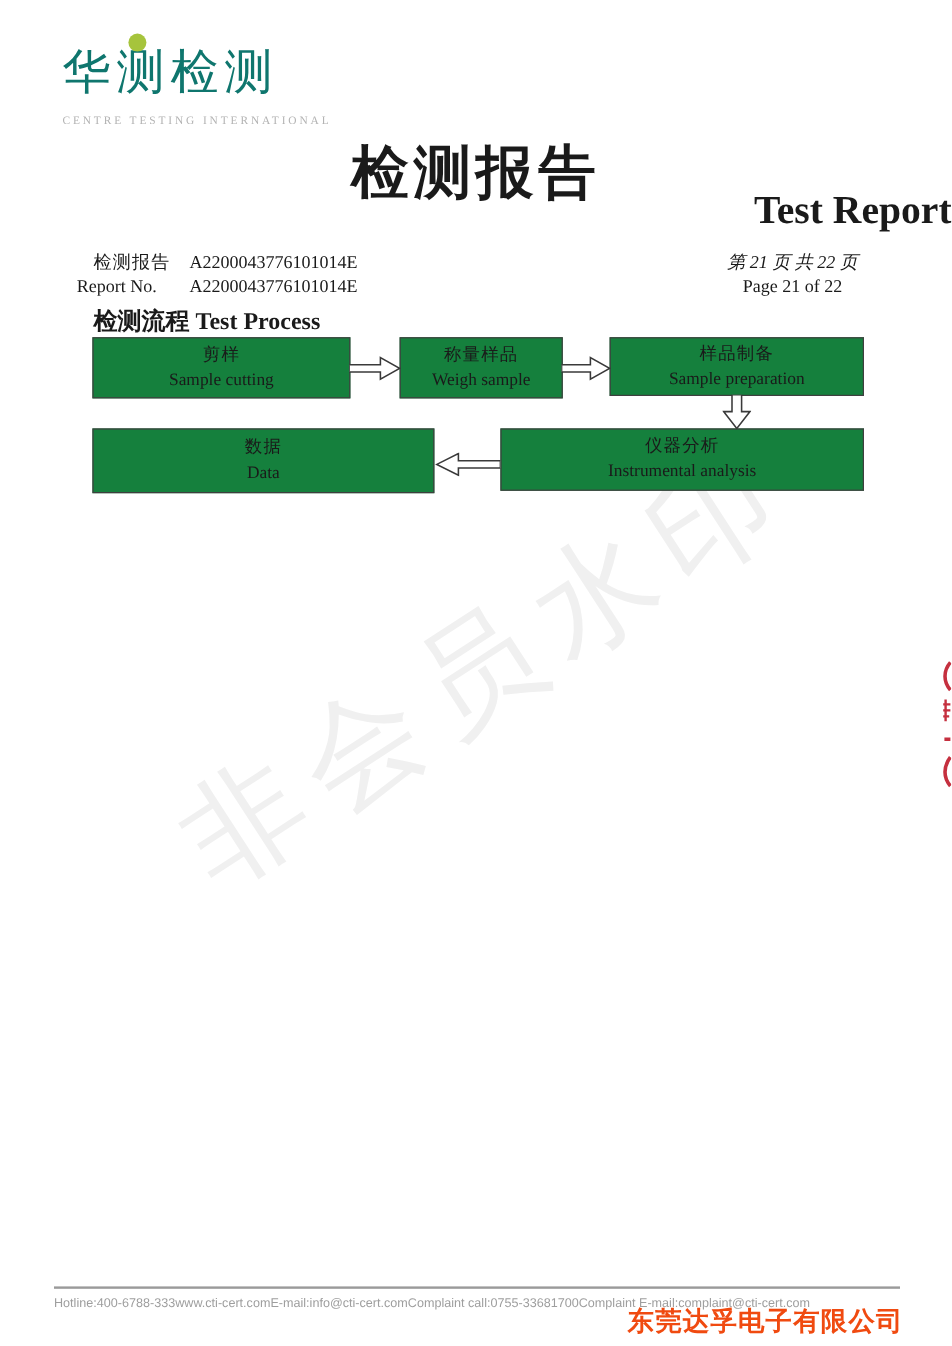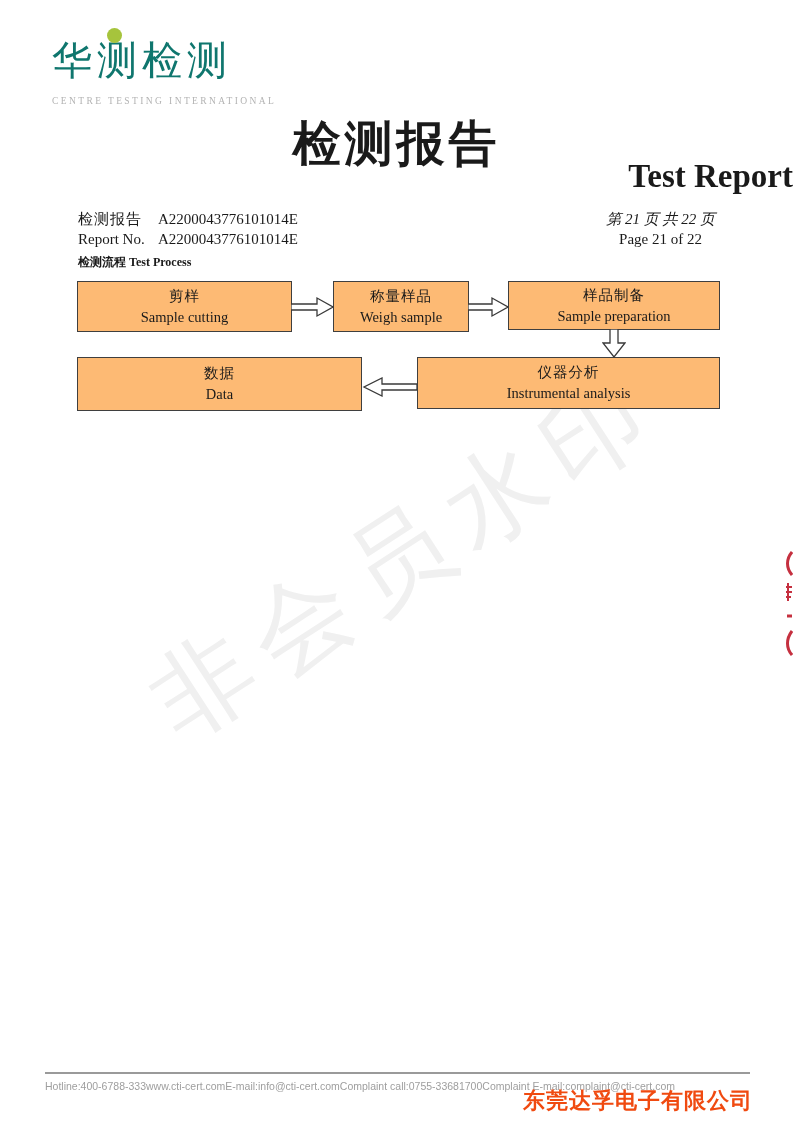--- a/index.html
+++ b/index.html
@@ -17,31 +17,31 @@
   .logo-en{font-size:9.5px;line-height:12px;color:#b3b3b3;letter-spacing:2.4px;
     font-family:Liberation Serif, serif;margin-top:13px;}
   
   .title-cn{position:absolute;left:0;top:112px;width:100%;text-align:center;
     font-size:48px;font-weight:bold;letter-spacing:4px;}
   .title-en{position:absolute;left:0;top:158px;width:100%;text-align:right;
     font-size:33px;font-weight:bold;}
   
   .meta{font-size:15px;line-height:20px;}
   .meta-label-cn{position:absolute;left:78px;top:209px;letter-spacing:1px;}
-  .meta-label-en{position:absolute;left:78px;top:229px;}
+  .meta-label-en{position:absolute;left:64px;top:229px;}
   .meta-val1{position:absolute;left:158px;top:209px;}
   .meta-val2{position:absolute;left:158px;top:229px;}
   .meta-page{position:absolute;left:588px;top:209px;width:145px;text-align:center;font-style:italic;}
   .meta-page-en{position:absolute;left:588px;top:229px;width:145px;text-align:center;}
   
-  .section-heading{position:absolute;left:78px;top:254px;font-size:12px;font-weight:bold;}
+  .section-heading{position:absolute;left:78px;top:254px;font-size:20px;font-weight:bold;}
   
   .fbox{position:absolute;border:1px solid #3f3f3f;box-sizing:border-box;
     display:flex;flex-direction:column;align-items:center;justify-content:center;
-    font-size:14.5px;line-height:21px;text-align:center;background:#fdba74;}
+    font-size:14.5px;line-height:21px;text-align:center;background:#15803d;}
   .fbox .cn{letter-spacing:1px;}
   .box1{left:77px;top:281px;width:215px;height:51px;}
   .box2{left:333px;top:281px;width:136px;height:51px;}
   .box3{left:508px;top:281px;width:212px;height:49px;}
   .box4{left:77px;top:357px;width:285px;height:54px;}
   .box5{left:417px;top:357px;width:303px;height:52px;}
   .arrow{position:absolute;}
   .arrow svg{display:block;}
   .arrow-r1{left:291px;top:296px;}
   .arrow-r2{left:468px;top:296px;}

